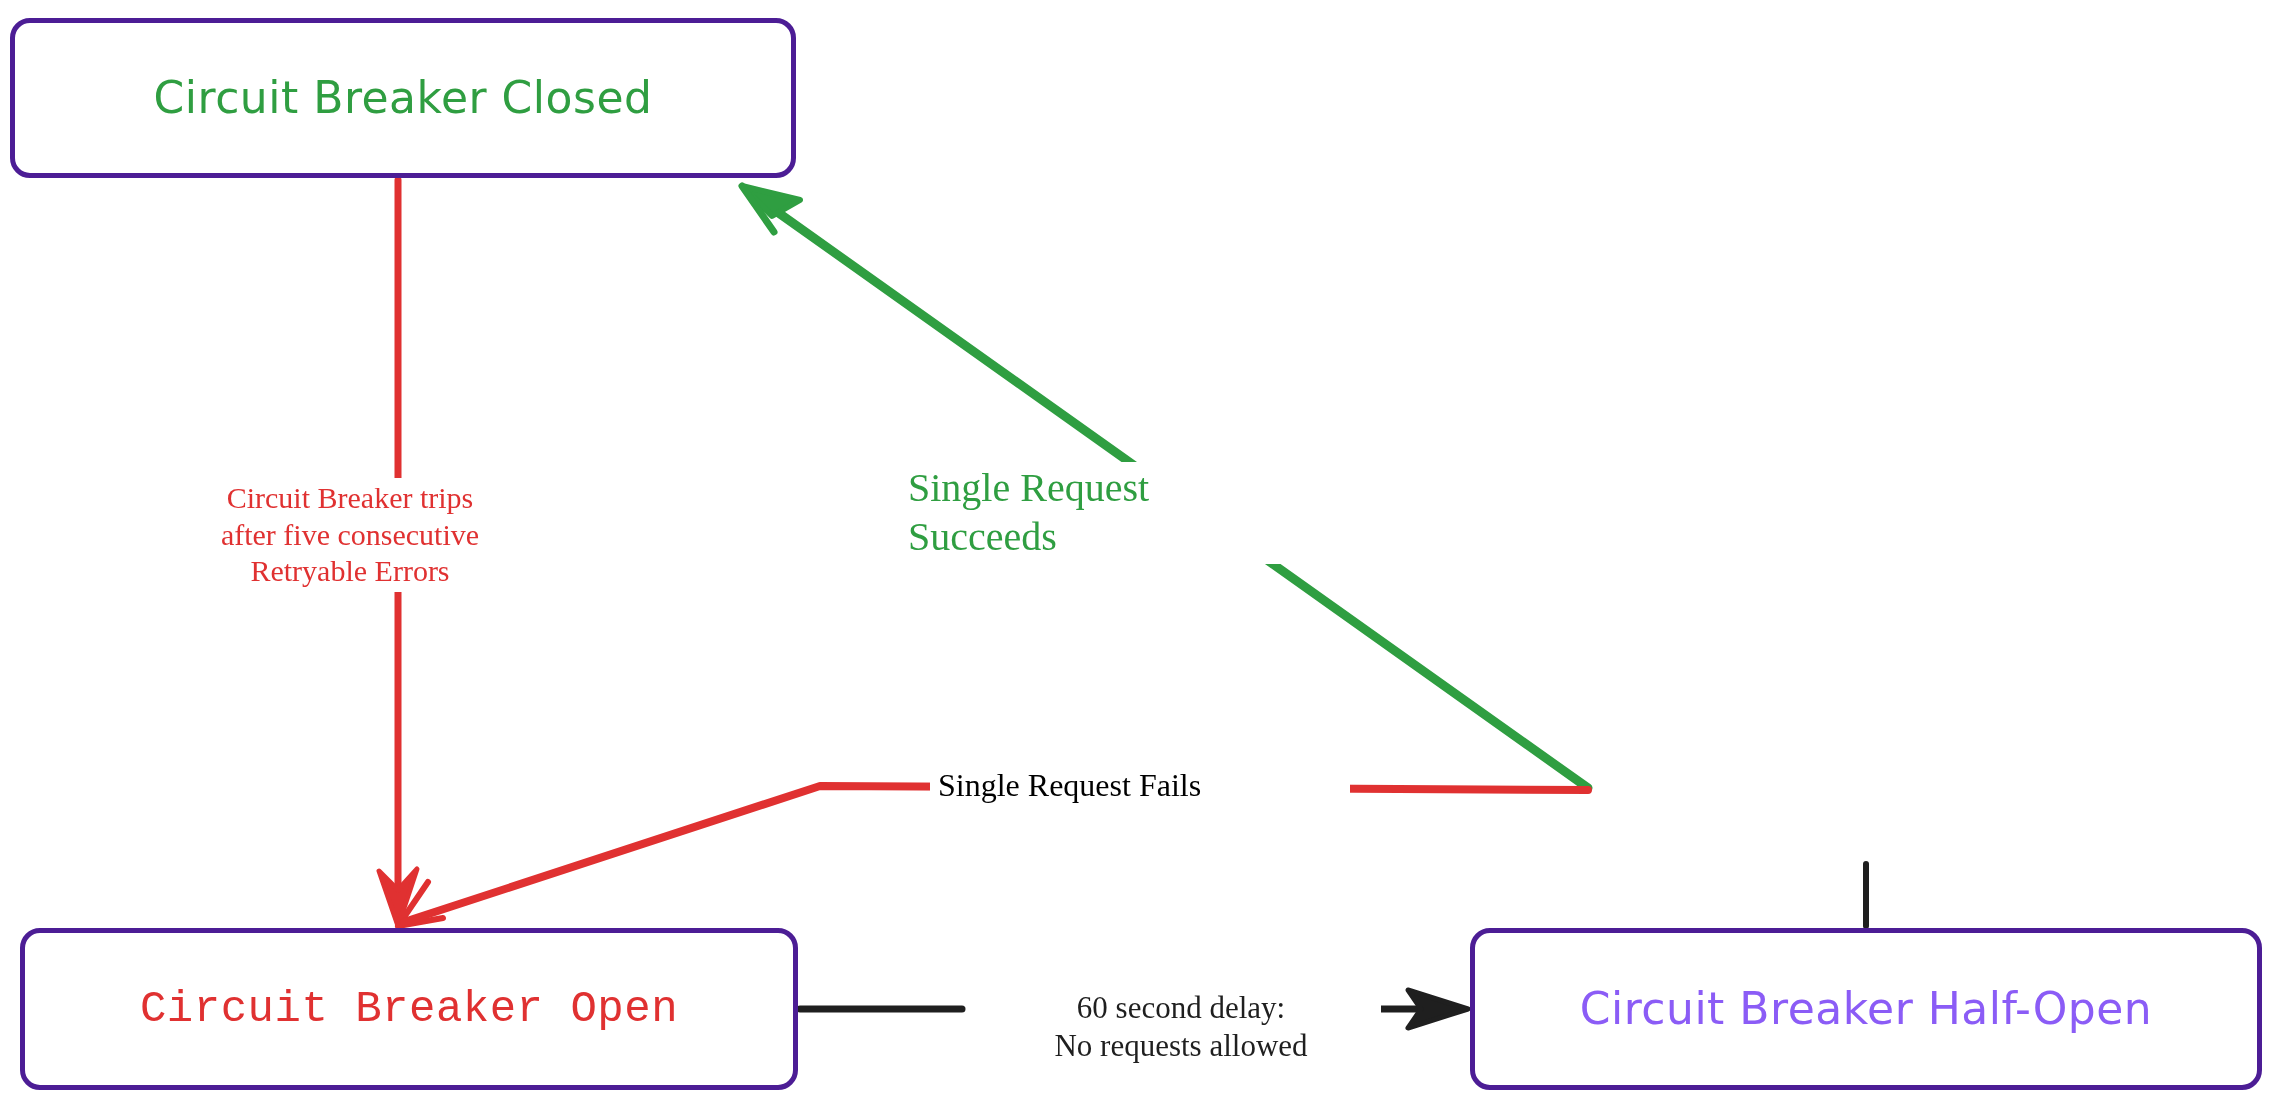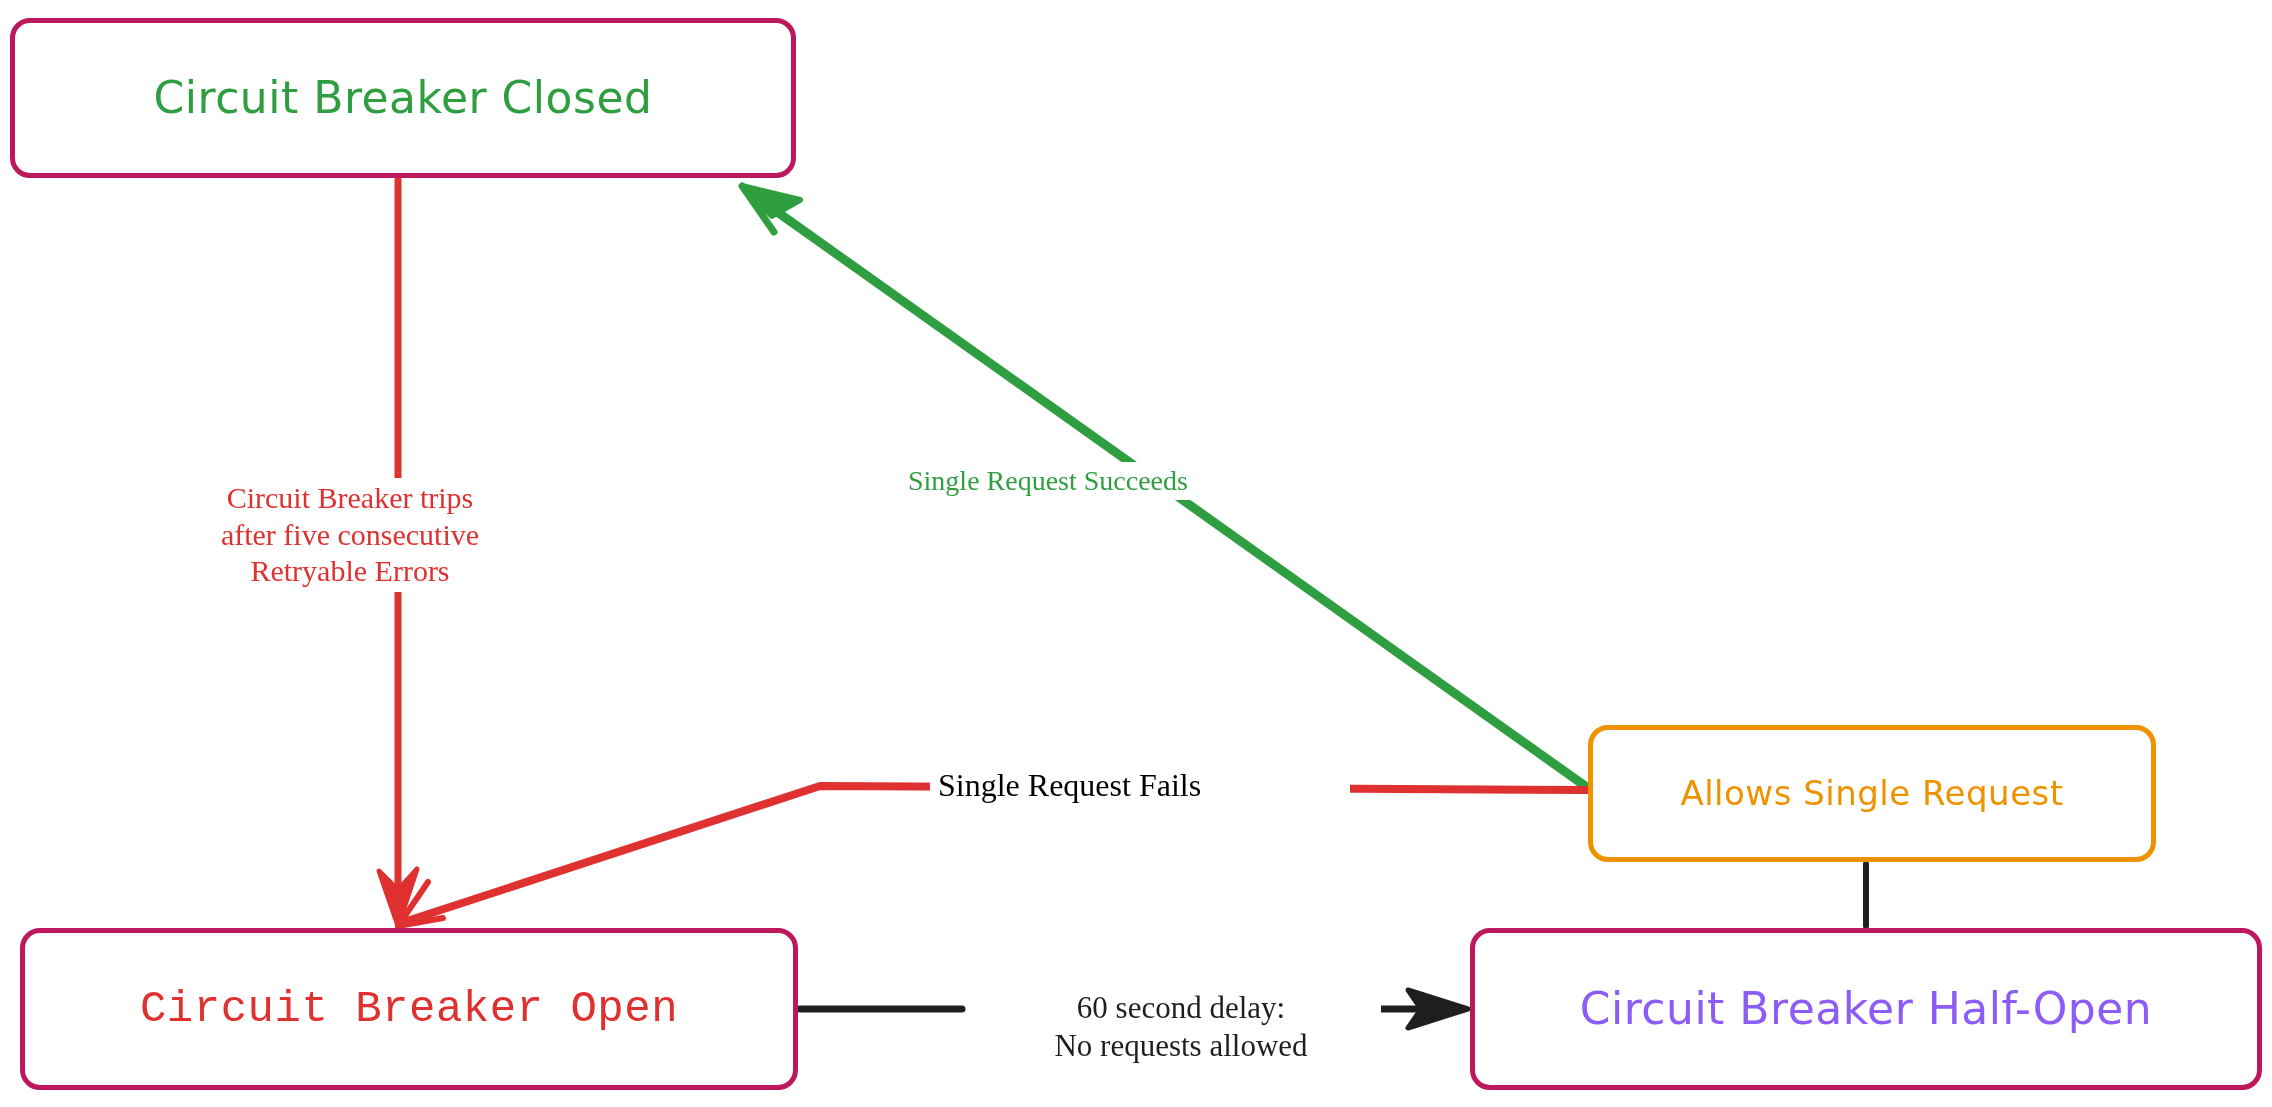--- a/index.html
+++ b/index.html
@@ -28,21 +28,21 @@
   .node {
     position: absolute;
     box-sizing: border-box;
     background: #ffffff;
     display: flex;
     align-items: center;
     justify-content: center;
     border-radius: 20px;
   }
   .node-black {
-    border: 5px solid #be185d;
+    border: 5px solid #4c1d95;
   }
   .node-orange {
     border: 5px solid #ef9200;
   }
   .node-label {
     font-family: "DejaVu Sans", sans-serif;
     font-weight: 400;
     letter-spacing: 0.5px;
     white-space: nowrap;
     line-height: 1.1;
@@ -103,21 +103,21 @@
     top: 478px;
     width: 400px;
     color: #e03131;
     font-size: 30px;
   }
   #label-succeeds {
     left: 900px;
     top: 462px;
     width: 400px;
     color: #2f9e41;
-    font-size: 28px;
+    font-size: 40px;
     text-align: left;
   }
   #label-fails {
     left: 930px;
     top: 764px;
     width: 420px;
     color: #000000;
     font-size: 32px;
     text-align: left;
   }
@@ -166,23 +166,20 @@
   </svg>
 
   <div class="node node-black" id="node-closed">
     <span class="node-label">Circuit Breaker Closed</span>
   </div>
 
   <div class="node node-black" id="node-open">
     <span class="node-label">Circuit Breaker Open</span>
   </div>
 
-  <div class="node node-orange" id="node-allows">
-    <span class="node-label">Allows Single Request</span>
-  </div>
 
   <div class="node node-black" id="node-half-open">
     <span class="node-label">Circuit Breaker Half-Open</span>
   </div>
 
   <div class="edge-label" id="label-trips">Circuit Breaker trips
 after five consecutive
 Retryable Errors</div>
 
   <div class="edge-label" id="label-succeeds">Single Request Succeeds</div>

